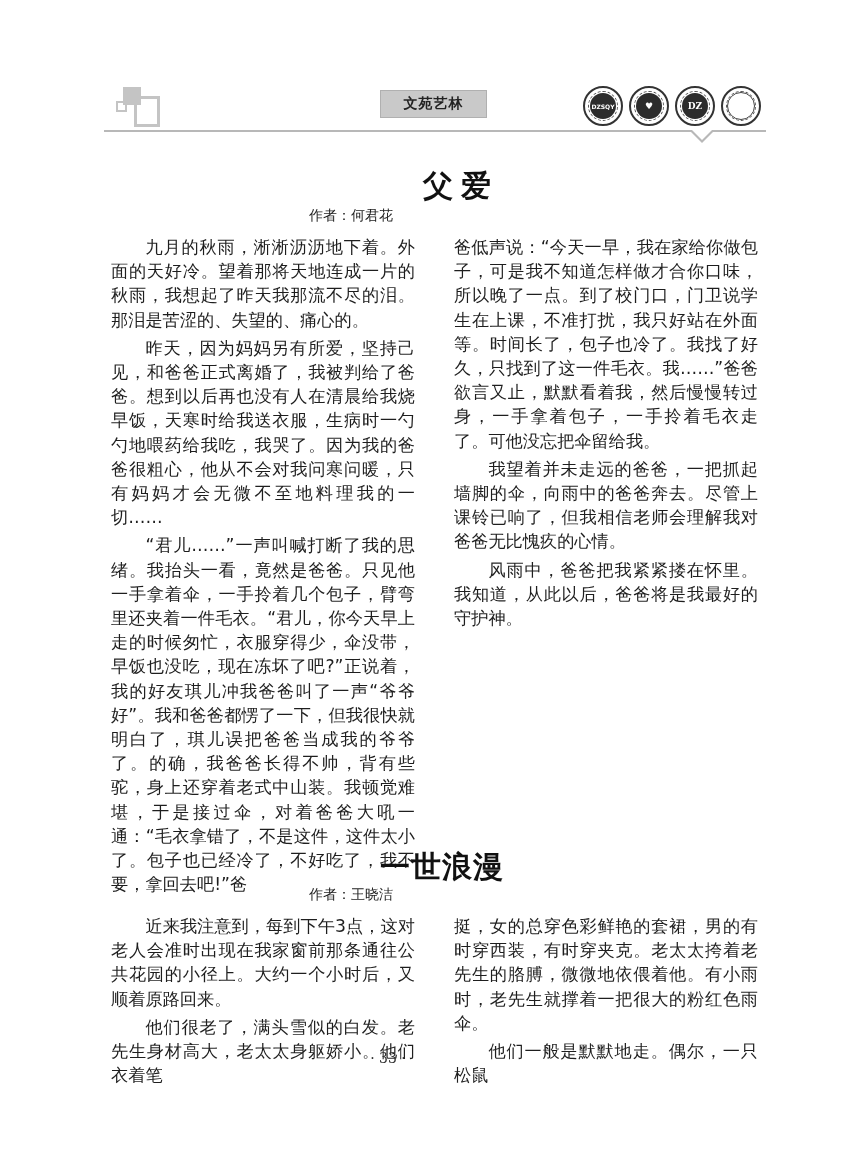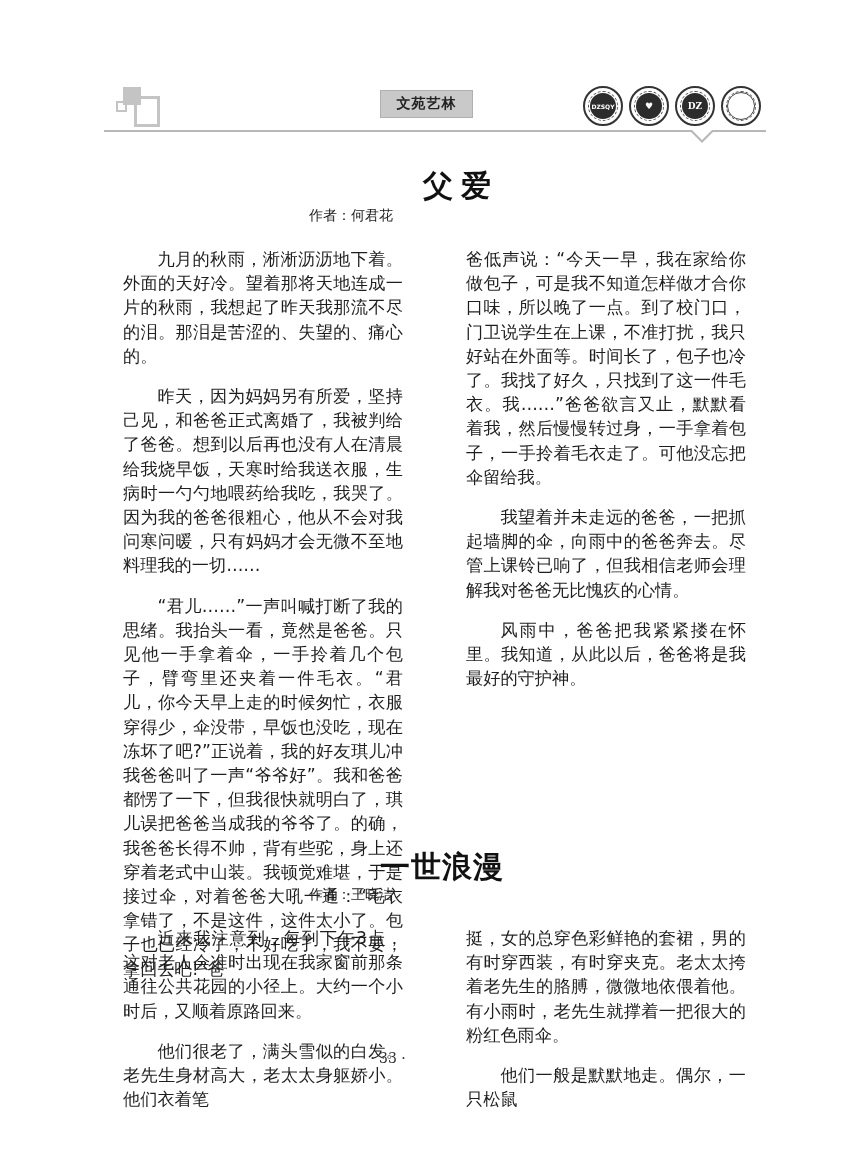--- a/index.html
+++ b/index.html
@@ -9,39 +9,39 @@
   .hdr-notch { position:absolute; left:690px; top:131px; width:0; height:0;
                border-left:12px solid transparent; border-right:12px solid transparent;
                border-top:12px solid #b8b8b8; }
   .hdr-notch::after { content:""; position:absolute; left:-10px; top:-13px; width:0; height:0;
                border-left:10px solid transparent; border-right:10px solid transparent;
                border-top:10px solid #fff; }
   .sq { position:absolute; box-sizing:border-box; }
   .sq2 { left:116px; top:101px; width:11px; height:11px; border:2px solid #c4c4c4; background:#fff; }
   .sq3 { left:134px; top:96px; width:26px; height:31px; border:3px solid #c4c4c4; }
   .sq1b { left:123px; top:87px; width:18px; height:18px; background:#c4c4c4; z-index:2; }
-  .section-tab { position:absolute; left:380px; top:90px; width:93px; height:28px; background:#c9c9c9;
+  .section-tab { position:absolute; left:380px; top:90px; width:107px; height:28px; background:#c9c9c9;
                  border:1px solid #b0b0b0; box-sizing:border-box; display:flex; align-items:center; justify-content:center;
                  font-size:14px; font-weight:bold; letter-spacing:1px; color:#222; }
   .badges { position:absolute; left:583px; top:86px; display:flex; gap:6px; }
   .badge { width:40px; height:40px; border-radius:50%; border:2px solid #333; box-sizing:border-box;
            display:flex; align-items:center; justify-content:center; background:#fff; position:relative; }
   .badge .inner { width:26px; height:26px; border-radius:50%; background:#2c2c2c; color:#fff;
                   font-size:9px; font-weight:bold; display:flex; align-items:center; justify-content:center; }
   .badge .ring { position:absolute; left:3px; top:3px; right:3px; bottom:3px; border-radius:50%; border:1px dashed #555; }
   .badge.light .inner { background:#fff; border:1px solid #444; color:#333; }
   .title { position:absolute; left:0; width:866px; text-align:center; font-family:"DejaVu Serif", serif;
            font-weight:bold; color:#111; }
   .t1 { top:166px; font-size:30px; letter-spacing:8px;padding-left:28px; }
   .t2 { top:847px; font-size:30px; letter-spacing:1px;padding-left:9px; }
   .author { position:absolute; left:0; width:702px; text-align:center; font-size:14px; color:#222; }
   .a1 { top:207px; }
   .a2 { top:886px; }
   .col { position:absolute; width:312px; font-size:17.2px; line-height:24.2px; text-align:justify; color:#1e1e1e; }
-  .col p { margin:16px; }
+  .col p { margin:4px; }
   .ind { text-indent:2em; }
   .c1 { left:107px; top:231px; }
   .c2 { left:450px; top:231px; }
   .c3 { left:107px; top:910px; }
   .c4 { left:450px; top:910px; }
   .pagenum { position:absolute; left:0; width:776px; top:1050px; text-align:center; font-family:"DejaVu Serif", serif;
              font-size:14px; color:#333; }
 </style>
 </head>
 <body>

